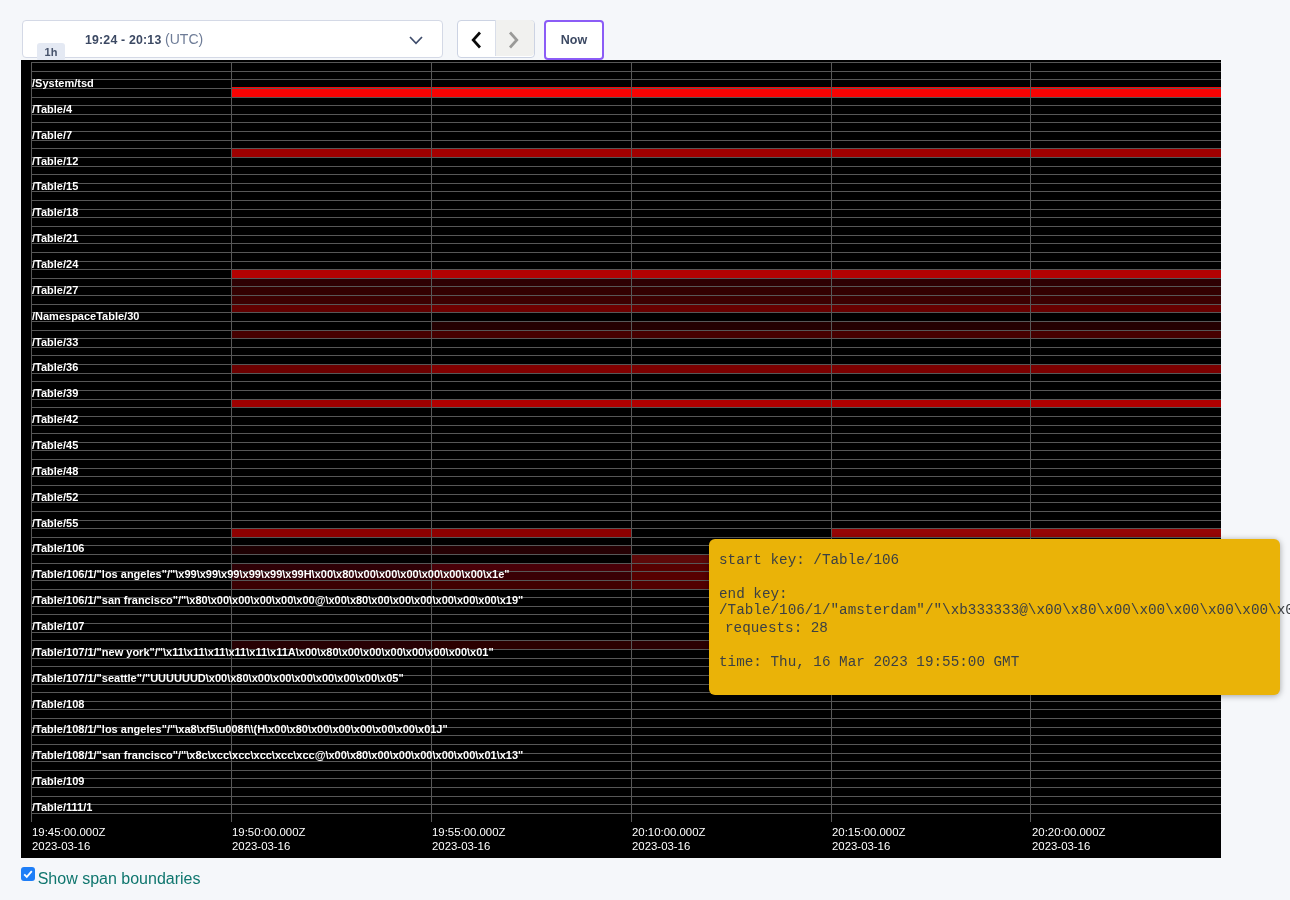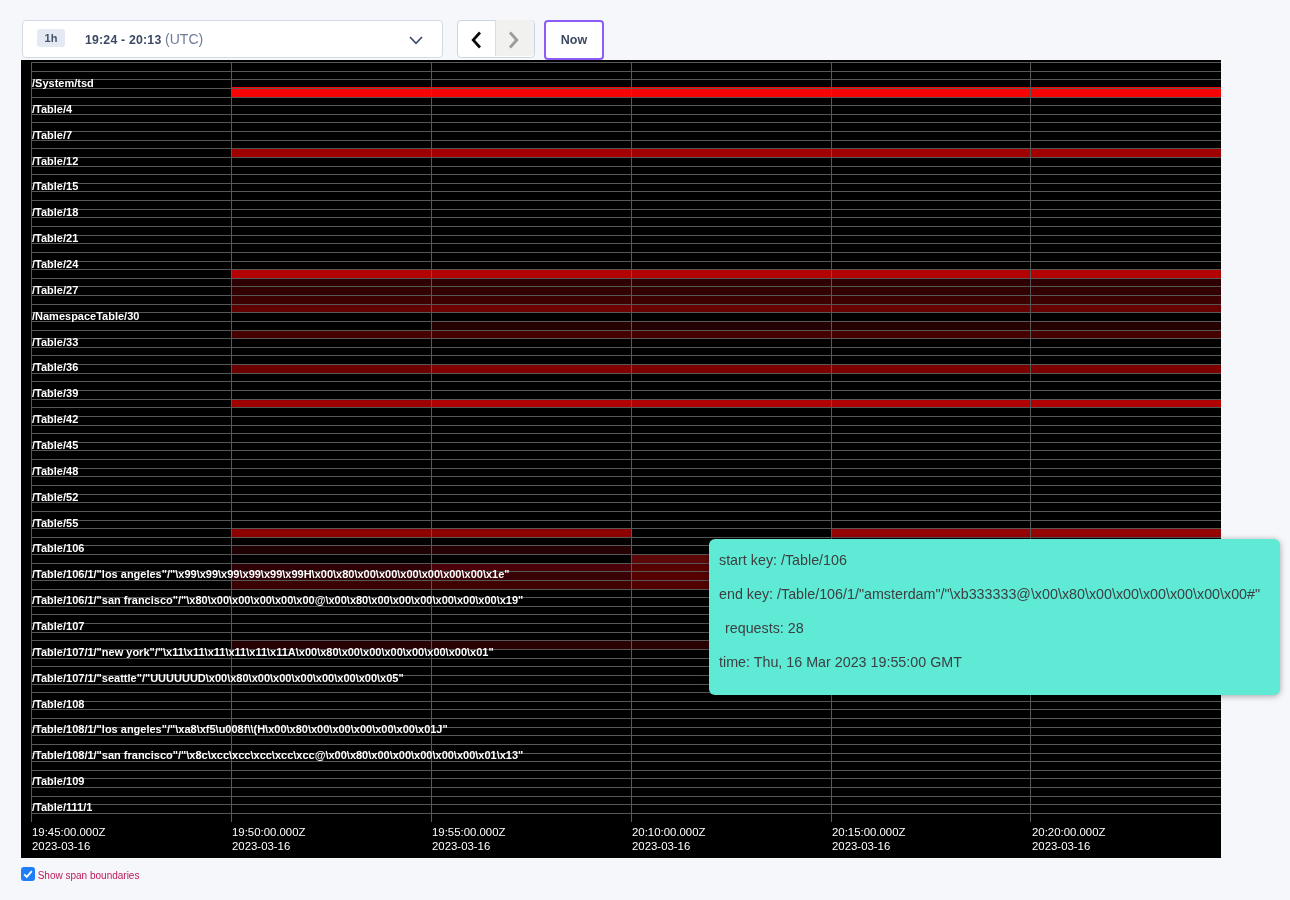--- a/index.html
+++ b/index.html
@@ -1,18 +1,18 @@
 <!DOCTYPE html>
 <html><head><meta charset="utf-8"><style>
 html,body{margin:0;padding:0;width:1290px;height:900px;background:#f5f7fa;font-family:"Liberation Sans",sans-serif;overflow:hidden;}
 .abs{position:absolute;}
 </style></head>
 <body>
 <div class="abs" style="left:22px;top:20px;width:419px;height:36px;background:#fff;border:1px solid #d4d9e6;border-radius:4px;"></div>
-<div class="abs" style="left:37px;top:29px;width:28px;height:18px;background:#e4e9f3;border-radius:3px;text-align:center;line-height:18px;font-size:11px;font-weight:bold;color:#47536b;">1h</div>
+<div class="abs" style="left:37px;top:43px;width:28px;height:18px;background:#e4e9f3;border-radius:3px;text-align:center;line-height:18px;font-size:11px;font-weight:bold;color:#47536b;">1h</div>
 <div class="abs" style="left:85px;top:20px;height:38px;line-height:38px;font-size:12.3px;letter-spacing:0.2px;color:#3c4963;"><b>19:24 - 20:13</b> <span style="color:#6e7c97;font-size:14px;letter-spacing:0;">(UTC)</span></div>
 <svg class="abs" style="left:408px;top:35px;" width="16" height="10" viewBox="0 0 16 10">
     <path d="M2 2L8 8.3L14 2" stroke="#3e4c6b" stroke-width="1.7" fill="none"></path>
   </svg>
 <div class="abs" style="left:457px;top:20px;width:76px;height:36px;background:#fff;border:1px solid #ccd3e3;border-radius:4px;"></div>
 <div class="abs" style="left:495px;top:20px;width:38px;height:36px;background:#f1f1ef;border-left:1px solid #d9dee9;border-radius:0 4px 4px 0;"></div>
 <svg class="abs" style="left:470px;top:31px;" width="12" height="18" viewBox="0 0 12 18">
     <path d="M10 1.5L3.2 9L10 16.5" stroke="#0a0a0a" stroke-width="2.7" fill="none"></path>
   </svg>
 <svg class="abs" style="left:508px;top:31px;" width="12" height="18" viewBox="0 0 12 18">
@@ -143,23 +143,23 @@
 <text x="411" y="775.8" font-size="11.4" fill="#fff">19:55:00.000Z</text>
 <text x="411" y="790" font-size="11.4" fill="#fff">2023-03-16</text>
 <text x="611" y="775.8" font-size="11.4" fill="#fff">20:10:00.000Z</text>
 <text x="611" y="790" font-size="11.4" fill="#fff">2023-03-16</text>
 <text x="811" y="775.8" font-size="11.4" fill="#fff">20:15:00.000Z</text>
 <text x="811" y="790" font-size="11.4" fill="#fff">2023-03-16</text>
 <text x="1011" y="775.8" font-size="11.4" fill="#fff">20:20:00.000Z</text>
 <text x="1011" y="790" font-size="11.4" fill="#fff">2023-03-16</text>
 </svg>
 </div>
-<div class="abs" style="left:709px;top:539px;width:571px;height:156px;background:#5eead4;border-radius:6px;box-shadow:0 1px 6px rgba(0,0,0,0.35);font-size:14.3px;color:#3c4043;">
+<div class="abs" style="left:709px;top:539px;width:571px;height:156px;background:#eab308;border-radius:6px;box-shadow:0 1px 6px rgba(0,0,0,0.35);font-size:14.3px;color:#3c4043;font-family:Liberation Mono, monospace;">
 <div class="abs" style="left:10px;top:13px;">start key: /Table/106</div>
 <div class="abs" style="left:10px;top:47px;">end key: /Table/106/1/"amsterdam"/"\xb333333@\x00\x80\x00\x00\x00\x00\x00\x00#"</div>
 <div class="abs" style="left:16px;top:81px;">requests: 28</div>
 <div class="abs" style="left:10px;top:115px;">time: Thu, 16 Mar 2023 19:55:00 GMT</div>
 </div>
 <svg class="abs" style="left:21px;top:867px;" width="14" height="14" viewBox="0 0 14 14">
     <rect x="0" y="0" width="14" height="14" rx="3" fill="#1e7ef7"></rect>
     <path d="M3.2 7.3L5.8 9.9L10.8 4.2" stroke="#fff" stroke-width="1.8" fill="none"></path>
   </svg>
-<div class="abs" style="left:37.7px;top:870px;font-size:10px;color:#be185d;">Show span boundaries</div>
+<div class="abs" style="left:37.7px;top:870px;font-size:16px;color:#0f766e;">Show span boundaries</div>
 
 </body></html>

